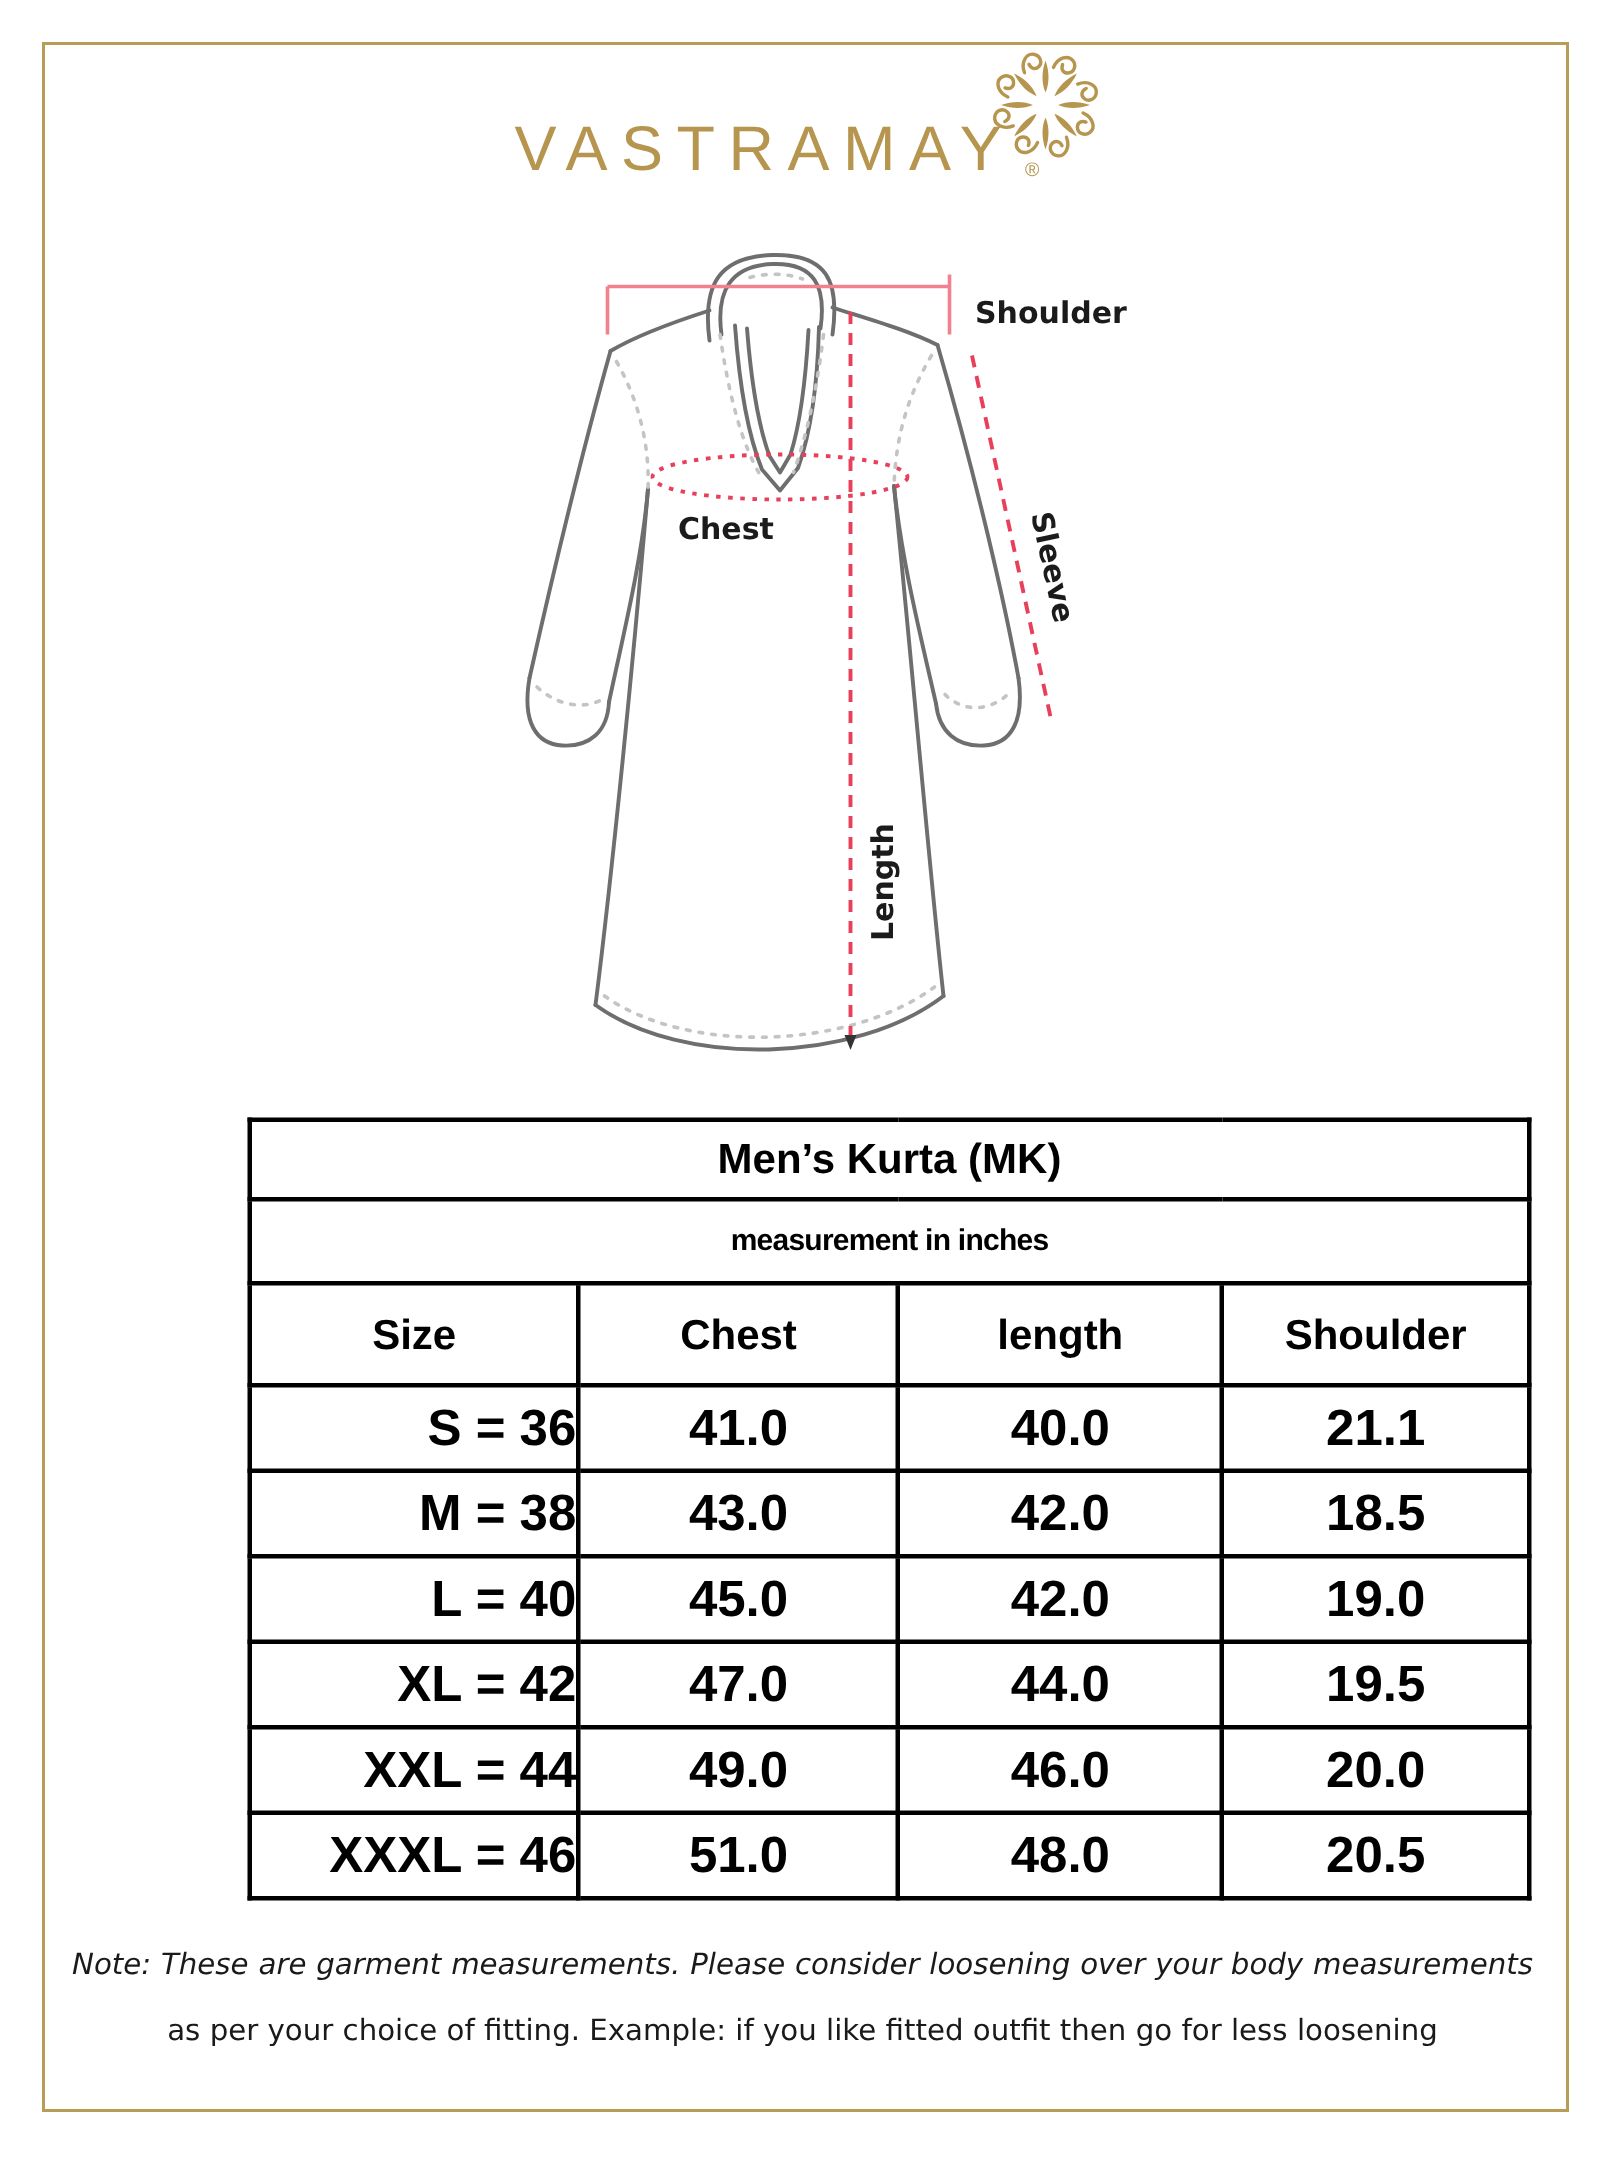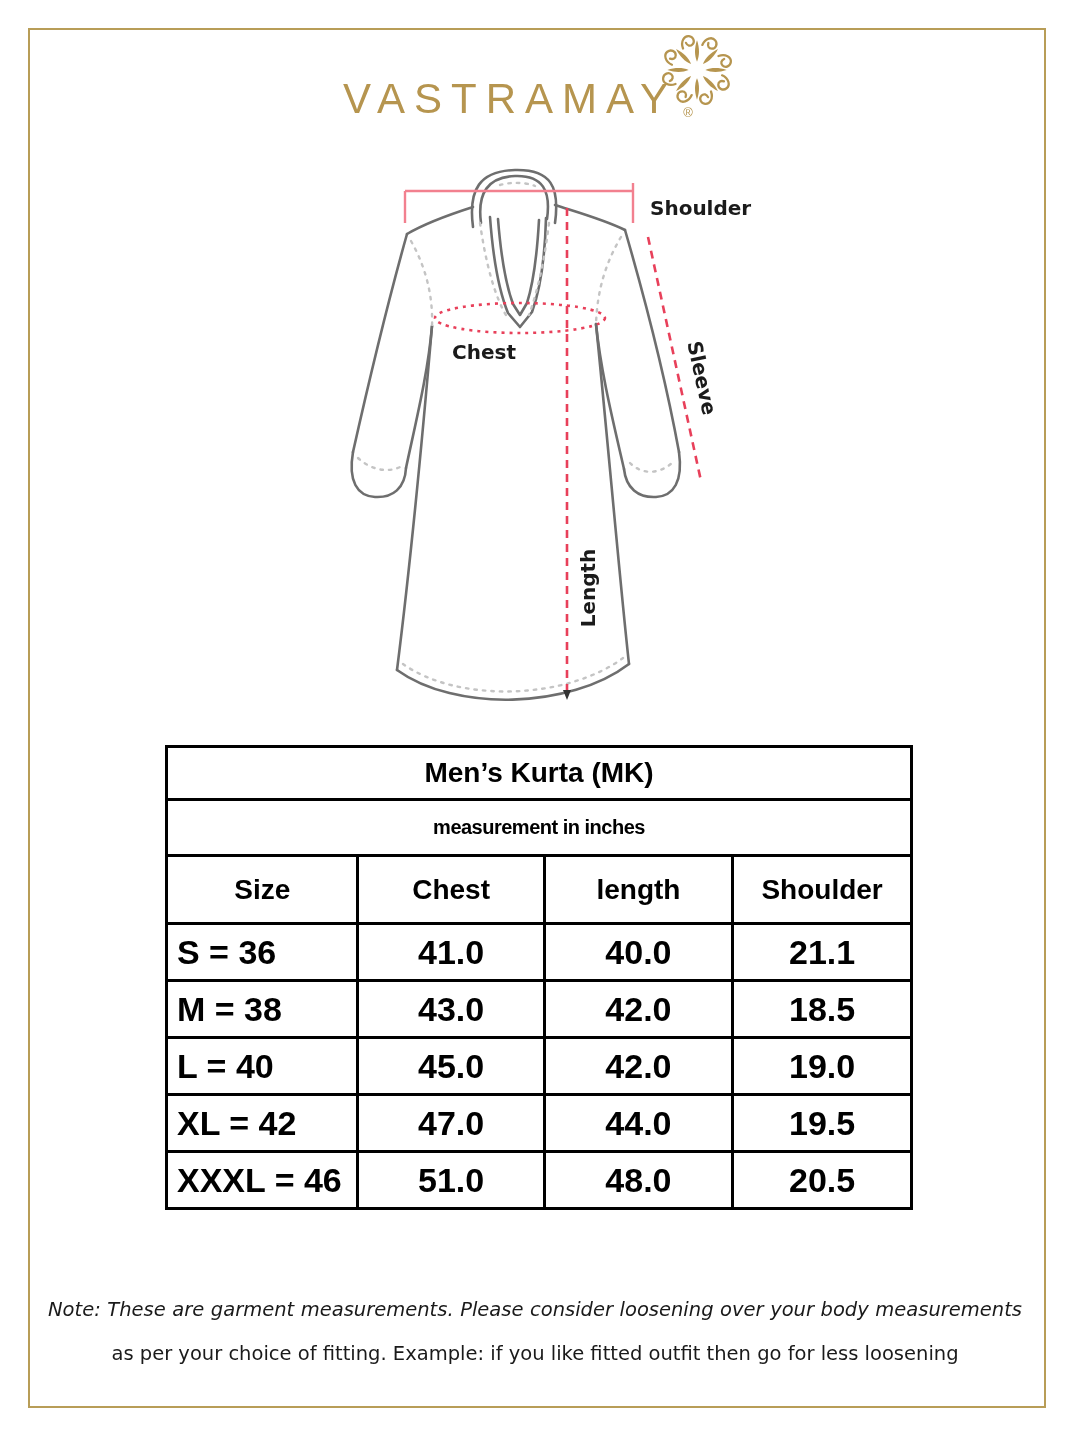--- a/index.html
+++ b/index.html
@@ -18,33 +18,33 @@
     font-size:42px;font-weight:400;letter-spacing:9px;color:#b6954f;
     white-space:nowrap;line-height:38px;
   }
   .logo-reg{position:absolute;right:-16px;bottom:-2px;font-size:13px;color:#b6954f;}
   .ornament{position:absolute;right:-58px;top:-48px;width:76px;height:76px;}
   
   .diagram{position:absolute;left:340px;top:163px;}
   .diag-label{font-family:"DejaVu Sans", sans-serif;font-weight:bold;font-size:20px;fill:#1b1b1b;}
   
   .size-table{
-    position:absolute;left:165px;top:745px;width:748px;
+    position:absolute;left:165px;top:745px;width:856px;
     border-collapse:collapse;table-layout:fixed;
     font-weight:bold;color:#000;border-radius:26px;
   }
   .size-table td,.size-table th{
     border:3px solid #000;text-align:center;vertical-align:middle;
     padding:0;overflow:hidden;
   }
   .row-title td{height:50px;font-size:28px;}
   .row-subtitle td{height:53px;font-size:20px;letter-spacing:-0.5px;}
   .row-headers th{height:65px;font-size:28px;}
   .row-data td{height:54px;font-size:34px;}
-  .row-data td.size-cell{text-align:left;padding-left:9px;}
+  .row-data td.size-cell{text-align:right;padding-left:9px;}
   .col-size{width:25.7%;}.col-chest{width:25%;}.col-length{width:25.3%;}.col-shoulder{width:24%;}
   
   .note{
     position:absolute;left:48px;top:1288px;width:974px;
     font-family:"DejaVu Sans", sans-serif;font-size:19.5px;color:#1a1a1a;
     line-height:44px;
   }
   .note-line1{display:block;text-align:justify;text-align-last:justify;font-style:italic;}
   .note-line2{display:block;text-align:center;}
 </style>
@@ -159,20 +159,26 @@
       <td>42.0</td>
       <td>19.0</td>
     </tr>
     <tr class="row-data">
       <td class="size-cell">XL = 42</td>
       <td>47.0</td>
       <td>44.0</td>
       <td>19.5</td>
     </tr>
     <tr class="row-data">
+      <td class="size-cell">XXL = 44</td>
+      <td>49.0</td>
+      <td>46.0</td>
+      <td>20.0</td>
+    </tr>
+    <tr class="row-data">
       <td class="size-cell">XXXL = 46</td>
       <td>51.0</td>
       <td>48.0</td>
       <td>20.5</td>
     </tr>
   </tbody>
 </table>
 
 <div class="note">
   <span class="note-line1">Note: These are garment measurements. Please consider loosening over your body measurements</span>

